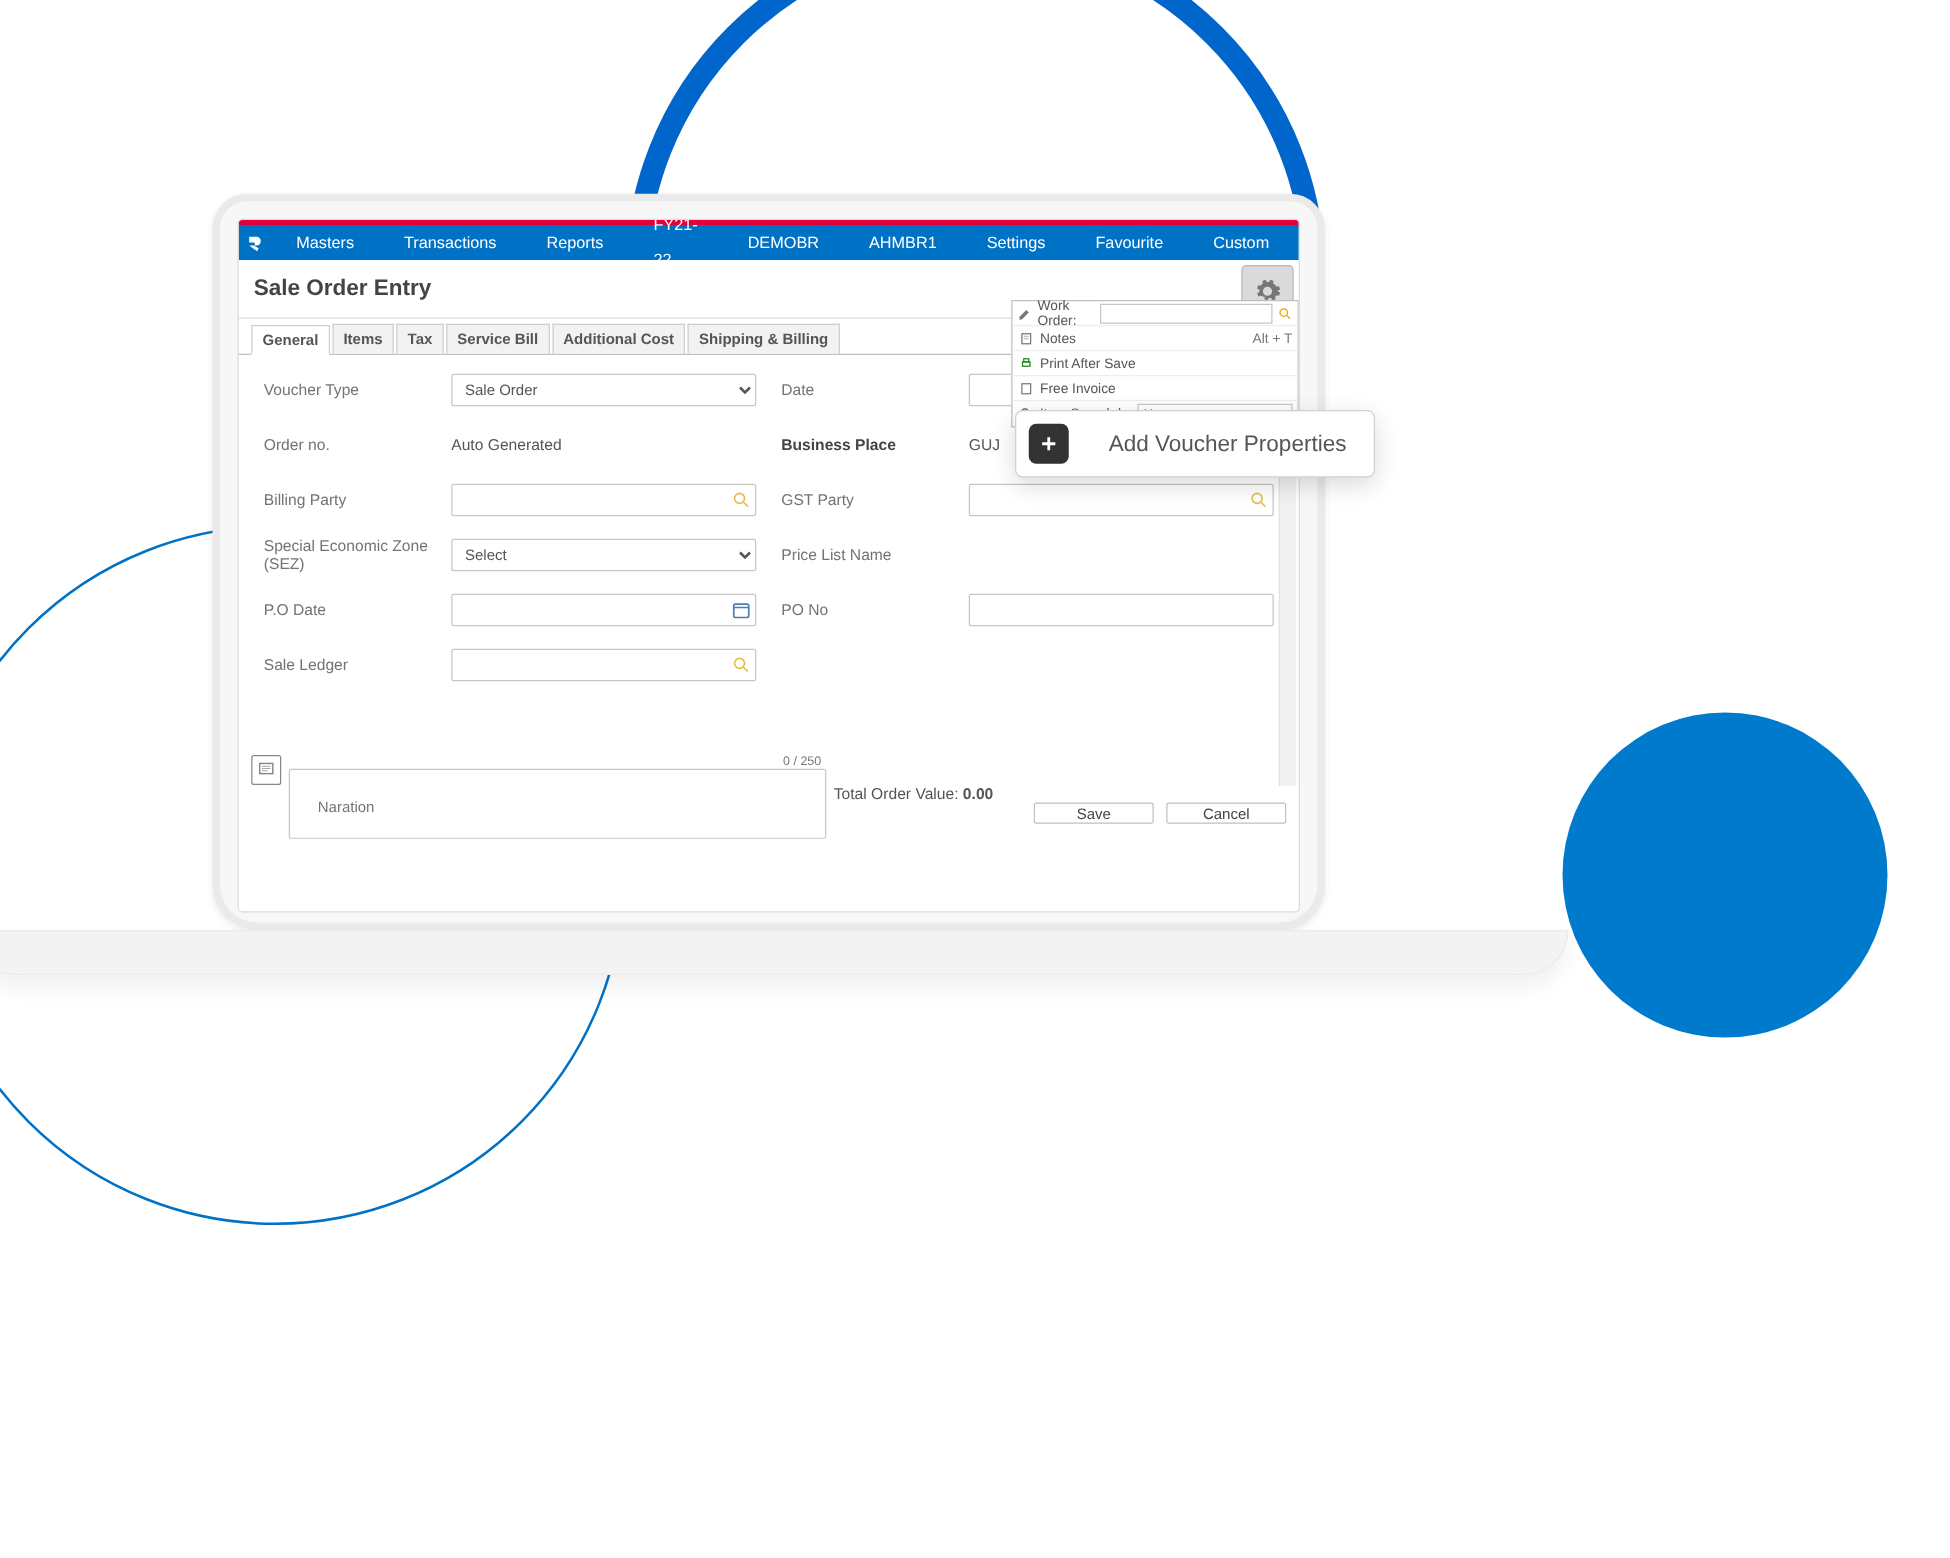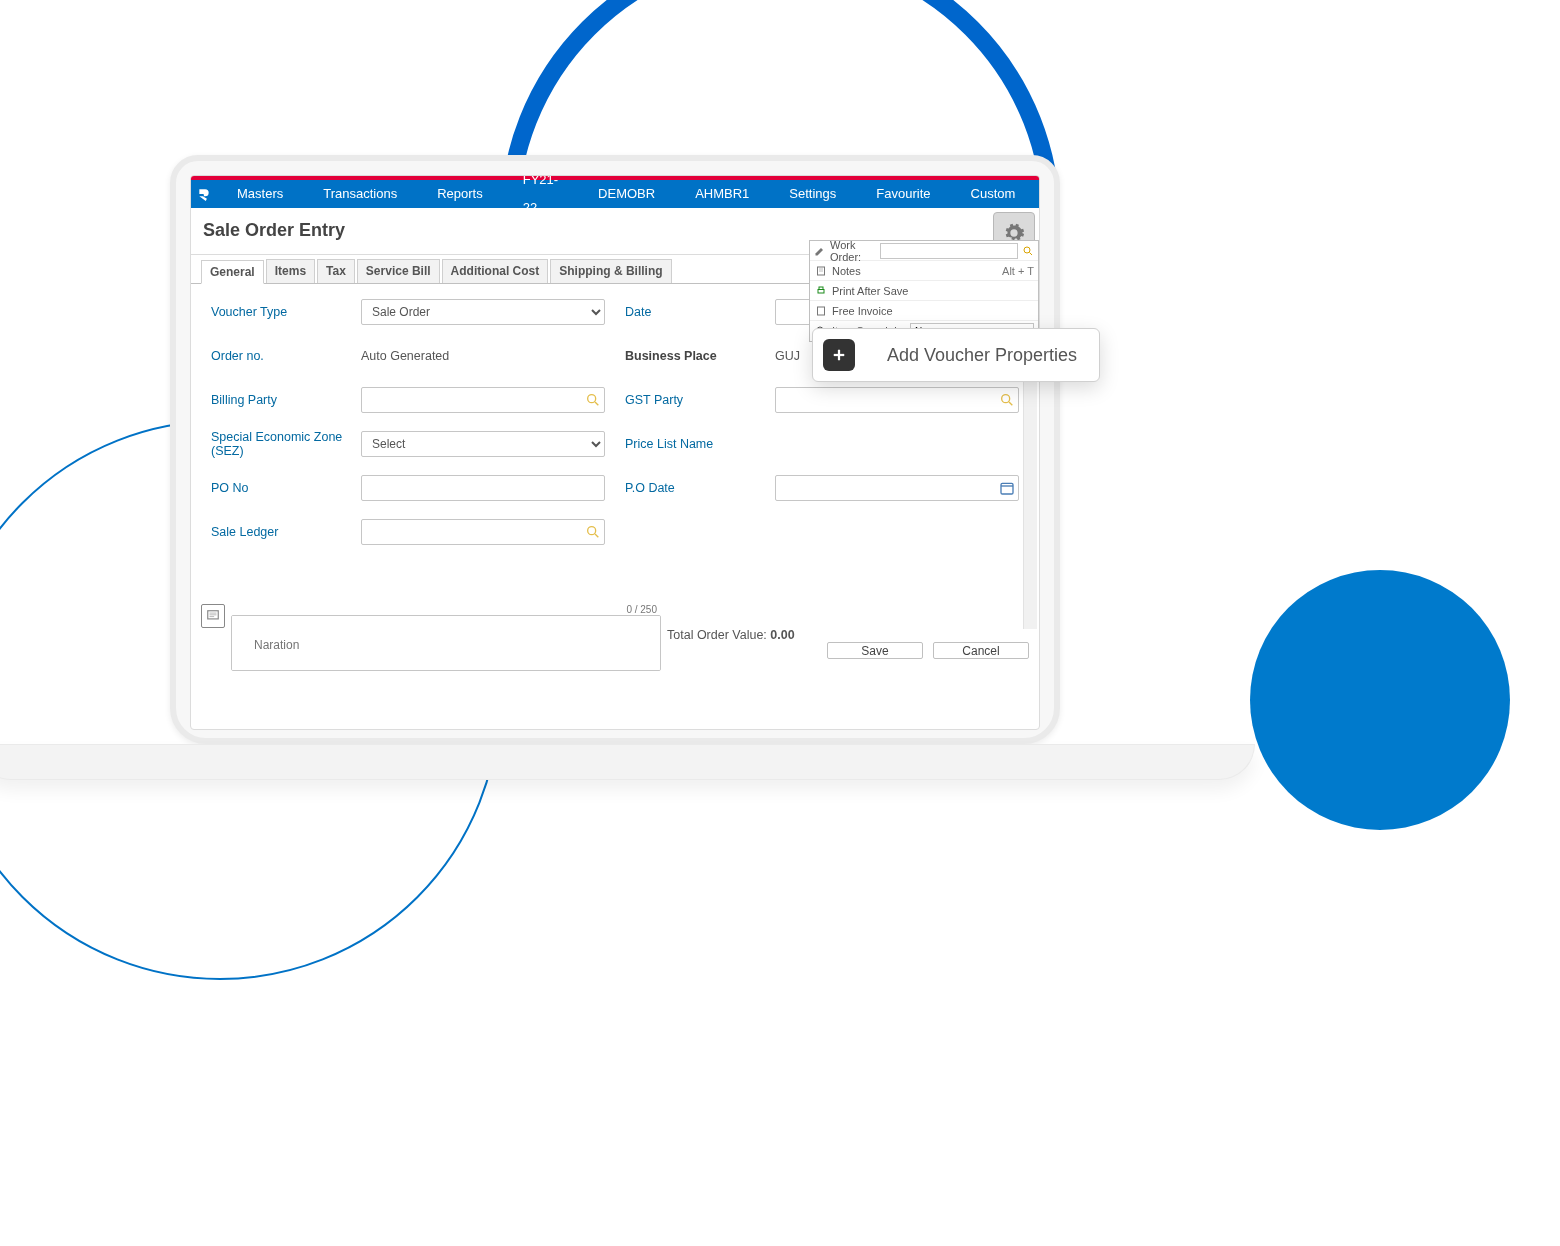--- a/index.html
+++ b/index.html
@@ -46,21 +46,21 @@
 
 
 .tab-strip { display:flex; gap:2px; padding:4px 10px 0; border-bottom:1px solid #c0c0c0; font-size:12px; color:#555;font-weight:bold; }
 .tab { padding:4px 8px; border:1px solid #cfcfcf; border-bottom:none; background:#f2f2f2; cursor:pointer; }
 .tab.active { background:#fff; border-bottom:1px solid #fff; position:relative; top:1px; }
 
 
 .form-scroll { height:314px; overflow-y:auto; position:relative; }
 .form-grid { display:grid; grid-template-columns:1fr 1fr; gap:8px 20px; padding:10px 20px 20px; font-size:12.5px; color:#555; }
 .row { display:grid; grid-template-columns:150px 1fr; align-items:center; min-height:36px; }
-.label { color:#0369a1; }
+.label { color:#737373; }
 .label.bold { font-weight:700; color:#444; }
 .value-static { color:#555; }
 .ctl-input { height:26px; border:1px solid #c6c6c6; border-radius:2px; padding:0 6px; font-size:12px; color:#555; position:relative; }
 .ctl-select { height:26px; border:1px solid #c6c6c6; border-radius:2px; padding:0 6px; font-size:12px; color:#555; background:#fff; }
 .lookup-wrap { position:relative; }
 .lookup-wrap .mag {
   position:absolute; right:4px; top:50%; transform:translateY(-50%); width:16px; height:16px; opacity:.7;
 }
 .mag svg { width:16px; height:16px; }
 .dateicon { position:absolute; right:4px; top:50%; transform:translateY(-50%); width:16px; height:16px; }
@@ -202,32 +202,32 @@
             <span class="label">Special Economic Zone (SEZ)</span>
             <select class="ctl-select"><option>Select</option></select>
           </div>
 
           <div class="row">
             <span class="label">Price List Name</span>
             <span></span>
           </div>
 
           <div class="row">
-            <span class="label">PO No</span>
-            <input class="ctl-input" style="">
-          </div>
-          <div class="row">
             <span class="label">P.O Date</span>
             <div class="lookup-wrap">
               <input class="ctl-input" style="width: 100%;">
               <span class="dateicon"><svg viewBox="0 0 24 24">
                     <rect x="3" y="5" width="18" height="16" rx="2" fill="none" stroke="#4a7db5" stroke-width="2"></rect>
                     <line x1="3" y1="9" x2="21" y2="9" stroke="#4a7db5" stroke-width="2"></line>
                   </svg></span>
             </div>
+          </div>
+          <div class="row">
+            <span class="label">PO No</span>
+            <input class="ctl-input" style="">
           </div>
 
           <div class="row">
             <span class="label">Sale Ledger</span>
             <div class="lookup-wrap">
               <input class="ctl-input" style="width: 100%;">
               <span class="mag"><svg viewBox="0 0 24 24">
                     <circle cx="10" cy="10" r="6" fill="none" stroke="#d9a300" stroke-width="2"></circle>
                     <line x1="15" y1="15" x2="20" y2="20" stroke="#d9a300" stroke-width="2"></line>
                   </svg></span>

